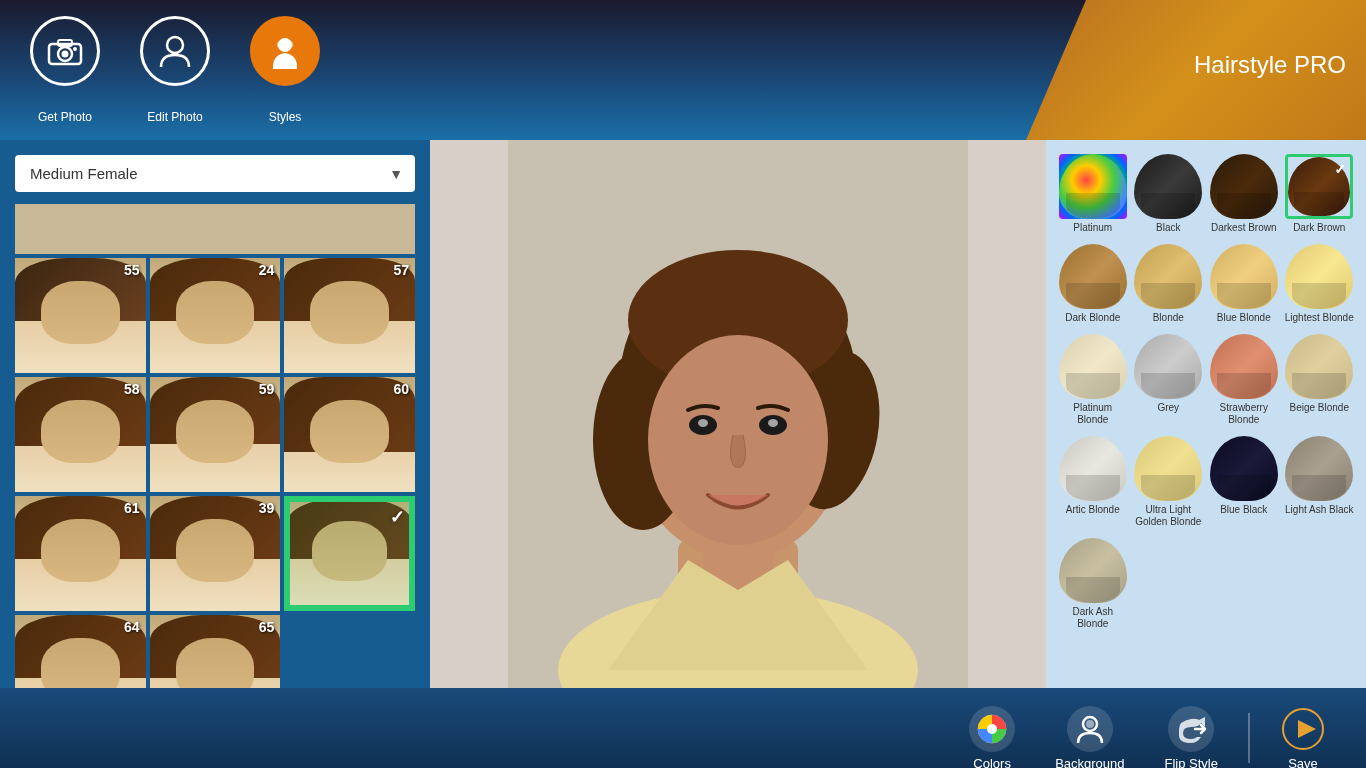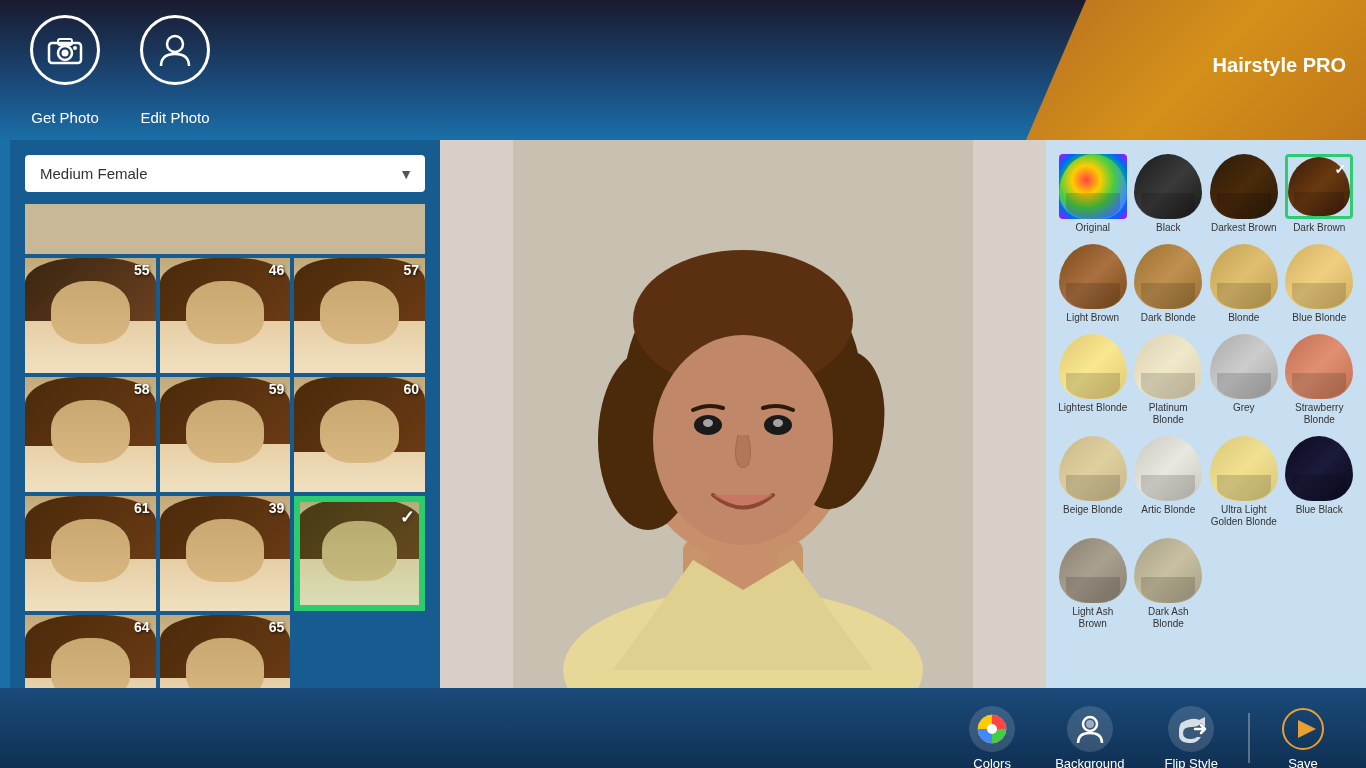--- a/index.html
+++ b/index.html
@@ -48,21 +48,21 @@
       color: white;
     }
 
     .nav-icon-circle.active {
       background: #e8780a;
       border-color: #e8780a;
     }
 
     .nav-btn-label {
       color: white;
-      font-size: 15px;
+      font-size: 12px;
       font-weight: 500;
       margin-top: 16px;
     }
 
     .logo-area {
       position: absolute;
       right: 0;
       top: 0;
       height: 140px;
       width: 340px;
@@ -79,40 +79,39 @@
       width: 340px;
       height: 140px;
       background: linear-gradient(135deg, #b87020 0%, #d4901a 50%, #c07818 100%);
       clip-path: polygon(60px 0, 100% 0, 100% 100%, 0 100%);
     }
 
     .logo-text {
       position: relative;
       z-index: 2;
       color: white;
-      font-size: 20px;
-      font-weight: bold;
+      font-size: 24px;
+      font-weight: normal;
       margin-right: 20px;
       margin-top: -10px;
     }
 
     
     .main-content {
       display: flex;
       height: calc(768px - 140px - 80px);
       
     }
 
     
     .left-panel {
       width: 430px;
       background: rgba(20, 80, 130, 0.6);
       padding: 15px;
       overflow: hidden;
-      margin-left: 10px;
     }
 
     .dropdown-row {
       margin-bottom: 12px;
     }
 
     .dropdown-container {
       position: relative;
       display: flex;
       align-items: center;
@@ -406,20 +405,30 @@
     <div class="nav-btn">
       <div class="nav-icon-circle">
         <svg width="36" height="36" viewBox="0 0 36 36" fill="white">
           <circle cx="18" cy="12" r="8" fill="none" stroke="white" stroke-width="2.5"></circle>
           <path d="M4 34 Q4 22 18 22 Q32 22 32 34" fill="none" stroke="white" stroke-width="2.5"></path>
         </svg>
       </div>
       <span class="nav-btn-label">Edit Photo</span>
     </div>
 
+    <div class="nav-btn">
+      <div class="nav-icon-circle active">
+        <svg width="36" height="36" viewBox="0 0 36 36" fill="white">
+          <circle cx="18" cy="12" r="7" fill="white"></circle>
+          <path d="M6 36 Q5 22 18 20 Q31 22 30 36" fill="white"></path>
+          <path d="M10 14 Q8 8 18 5 Q28 8 26 14" fill="white" opacity="0.5"></path>
+        </svg>
+      </div>
+      <span class="nav-btn-label">Styles</span>
+    </div>
 
   </div>
 
   <div class="logo-area">
     <div class="logo-bg"></div>
     <span class="logo-text">Hairstyle PRO</span>
   </div>
 </div>
 
 <div class="main-content">
@@ -450,21 +459,21 @@
           <div class="hair-dark" style="background:linear-gradient(135deg,#3a2510,#6a4020);"></div>
           <div class="face-oval"></div>
         </div>
         <span class="thumb-num">55</span>
       </div>
       <div class="style-thumb">
         <div class="thumb-face">
           <div class="hair-dark"></div>
           <div class="face-oval"></div>
         </div>
-        <span class="thumb-num">46</span>
+        <span class="thumb-num">24</span>
       </div>
       <div class="style-thumb">
         <div class="thumb-face">
           <div class="hair-dark" style="border-radius:35% 35% 0 0;"></div>
           <div class="face-oval"></div>
         </div>
         <span class="thumb-num">57</span>
       </div>
     </div>
 
@@ -576,21 +585,21 @@
     </svg>
   </div>
 
   <div class="right-panel">
     <div class="color-grid">
 
       <div class="color-item">
         <div class="color-swatch swatch-reset">
           <div class="hair-swatch" style="background:radial-gradient(circle at 40% 40%, #ff4444 0%, #ffcc00 25%, #44cc44 50%, #4488ff 75%, #cc44ff 100%);"></div>
         </div>
-        <span class="color-label">Original</span>
+        <span class="color-label">Platinum</span>
       </div>
 
       <div class="color-item">
         <div class="color-swatch">
           <div class="hair-swatch swatch-black"></div>
         </div>
         <span class="color-label">Black</span>
       </div>
 
       <div class="color-item">
@@ -602,26 +611,20 @@
 
       <div class="color-item selected">
         <div class="color-swatch" style="border:3px solid #2ecc71;position:relative;">
           <div class="hair-swatch swatch-dark-brown"></div>
           <span class="check-mark">✓</span>
         </div>
         <span class="color-label">Dark Brown</span>
       </div>
 
 
-      <div class="color-item">
-        <div class="color-swatch">
-          <div class="hair-swatch swatch-light-brown"></div>
-        </div>
-        <span class="color-label">Light Brown</span>
-      </div>
 
       <div class="color-item">
         <div class="color-swatch">
           <div class="hair-swatch swatch-dark-blonde"></div>
         </div>
         <span class="color-label">Dark Blonde</span>
       </div>
 
       <div class="color-item">
         <div class="color-swatch">
@@ -691,21 +694,21 @@
         <div class="color-swatch">
           <div class="hair-swatch swatch-blue-black"></div>
         </div>
         <span class="color-label">Blue Black</span>
       </div>
 
       <div class="color-item">
         <div class="color-swatch">
           <div class="hair-swatch swatch-light-ash-brown"></div>
         </div>
-        <span class="color-label">Light Ash Brown</span>
+        <span class="color-label">Light Ash Black</span>
       </div>
 
       <div class="color-item">
         <div class="color-swatch">
           <div class="hair-swatch swatch-dark-ash-blonde"></div>
         </div>
         <span class="color-label">Dark Ash Blonde</span>
       </div>
 
     </div>

